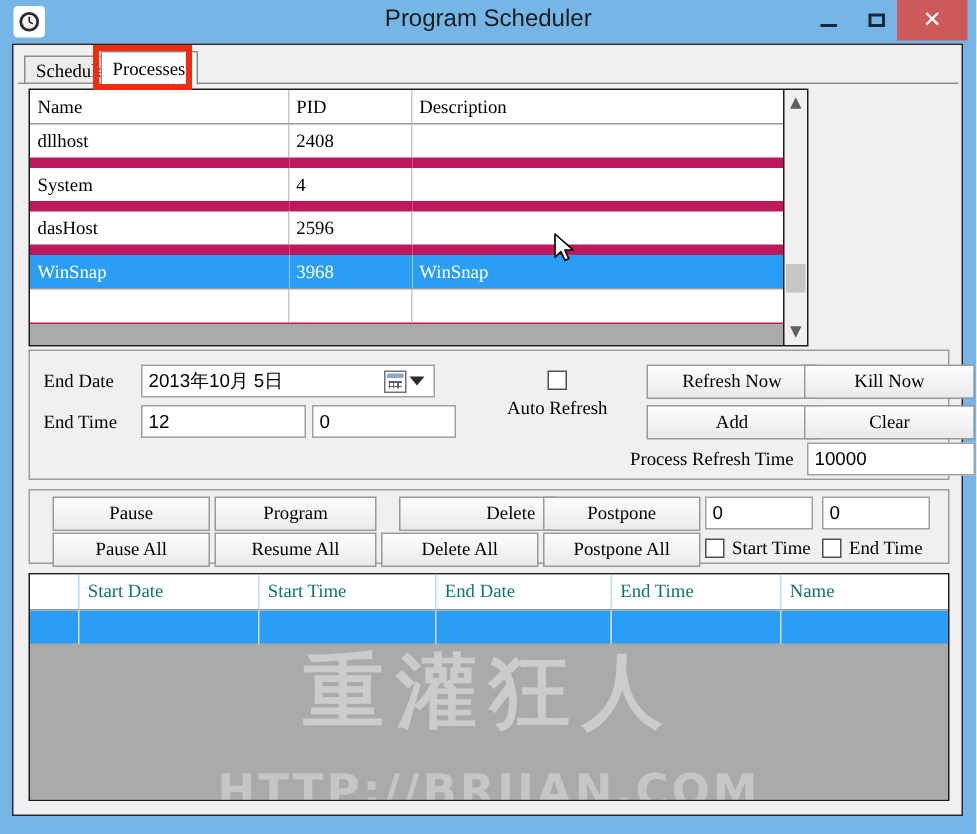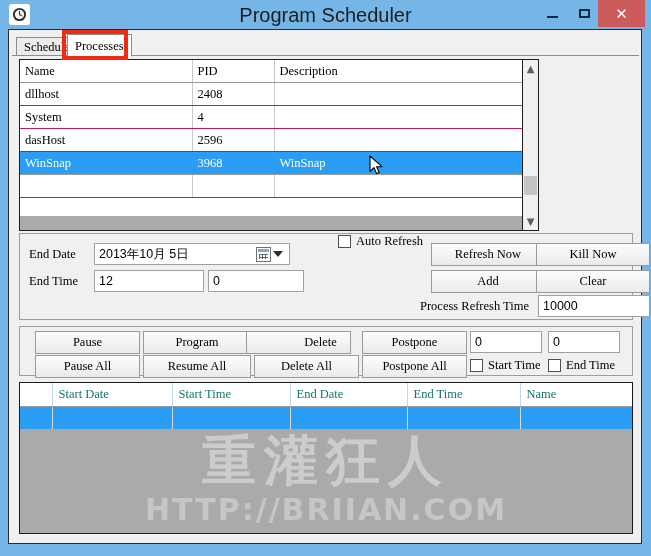--- a/index.html
+++ b/index.html
@@ -33,21 +33,21 @@
     background: #ffffff;
     display: flex;
     align-items: center;
     justify-content: center;
   }
   .title-text {
     position: absolute;
     left: 0; top: 4px;
     width: 651px;
     text-align: center;
-    font-size: 20px;
+    font-size: 16px;
     color: #1d1d1d;
     font-family: "Liberation Sans", sans-serif;
   }
   .win-btn {
     position: absolute;
     top: 0;
     height: 27px;
     width: 32px;
     display: flex;
     align-items: center;
@@ -153,21 +153,21 @@
     position: absolute;
     left: 0; top: 0;
     width: 597px;
     border-collapse: collapse;
     table-layout: fixed;
     font-size: 12.5px;
   }
   .proc-table th,
   .proc-table td {
     border-right: 1px solid #c8c8c8;
-    border-bottom: 1px solid #be185d;
+    border-bottom: 7px solid #be185d;
     height: 22px;
     padding: 0 0 0 5px;
     text-align: left;
     font-weight: normal;
     color: #000;
     white-space: nowrap;
     overflow: hidden;
   }
   .proc-table thead th {
     border-bottom: 1px solid #9a9a9a;
@@ -399,21 +399,21 @@
     font-family: "DejaVu Sans", sans-serif;
     font-weight: bold;
     line-height: 1.05;
   }
   .wm-url {
     font-size: 30px;
     letter-spacing: 2px;
     color: rgba(255,255,255,0.33);
     font-family: "DejaVu Sans", sans-serif;
     font-weight: bold;
-    margin-top: 2px;
+    margin-top: 20px;
   }
 
   
   .cursor {
     position: absolute;
     left: 369px;
     top: 155px;
     z-index: 50;
     pointer-events: none;
   }
@@ -509,38 +509,38 @@
       <div class="tbox" style="left:74px; top:9px; width:196px;">2013年10月  5日</div>
       <div class="datepick" style="left:236px; top:11px;">
         <span class="cal-ico"></span>
         <span class="dd-arrow"></span>
       </div>
 
       <div class="lbl" style="left:9px; top:40px;">End Time</div>
       <div class="tbox" style="left:74px; top:36px; width:110px;">12</div>
       <div class="tbox" style="left:188px; top:36px; width:96px;">0</div>
 
-      <div class="cbox-wrap" style="left:318px; top:0;">
+      <div class="cbox-wrap" style="left:318px; top:13px;flex-direction:column;">
         <span class="cbox"></span>
         <span>Auto Refresh</span>
       </div>
 
       <div class="btn" style="left:411px; top:9px; width:114px;">Refresh Now</div>
       <div class="btn" style="left:516px; top:9px; width:114px;">Kill Now</div>
       <div class="btn" style="left:411px; top:36px; width:114px;">Add</div>
       <div class="btn" style="left:516px; top:36px; width:114px;">Clear</div>
 
       <div class="lbl" style="left:400px; top:65px;">Process Refresh Time</div>
       <div class="tbox" style="left:518px; top:61px; width:112px;">10000</div>
     </div>
 
     <div class="actions">
       <div class="btn" style="left:15px;  top:4px;  width:105px;">Pause</div>
       <div class="btn" style="left:123px; top:4px;  width:108px;">Program</div>
-      <div class="btn" style="left:226px; top:4px;  width:105px;padding-left:44px;">Delete</div>
+      <div class="btn" style="left:246px; top:4px;  width:105px;padding-left:44px;">Delete</div>
       <div class="btn" style="left:342px; top:4px;  width:105px;">Postpone</div>
 
       <div class="btn" style="left:123px; top:28px; width:108px;">Resume All</div>
       <div class="btn" style="left:15px;  top:28px; width:105px;">Pause All</div>
       <div class="btn" style="left:234px; top:28px; width:105px;">Delete All</div>
       <div class="btn" style="left:342px; top:28px; width:105px;">Postpone All</div>
 
       <div class="tbox" style="left:450px; top:4px; width:72px;">0</div>
       <div class="tbox" style="left:528px; top:4px; width:72px;">0</div>
 

